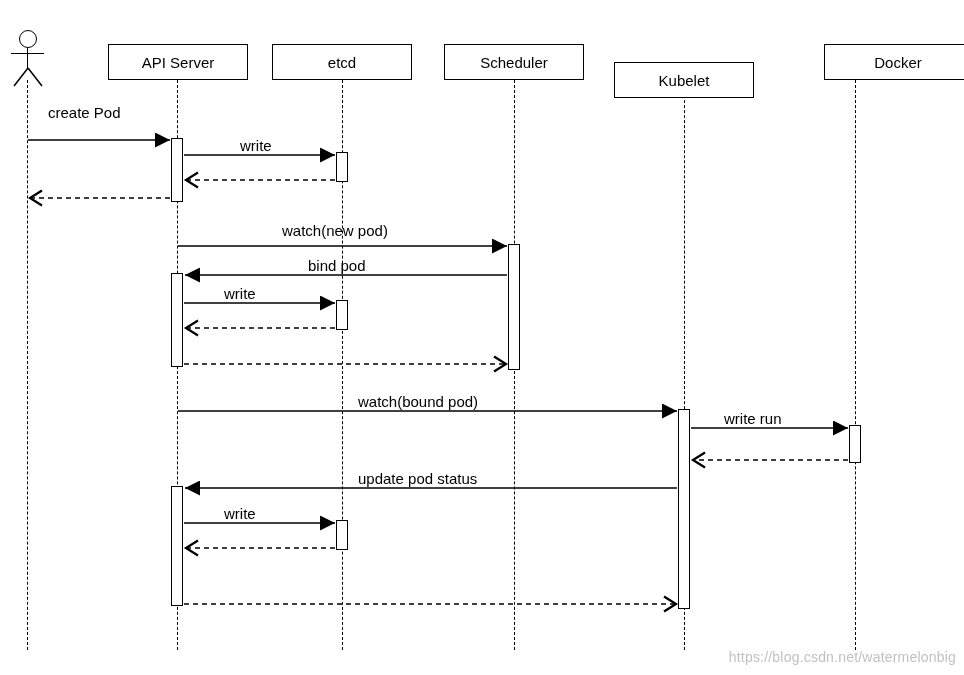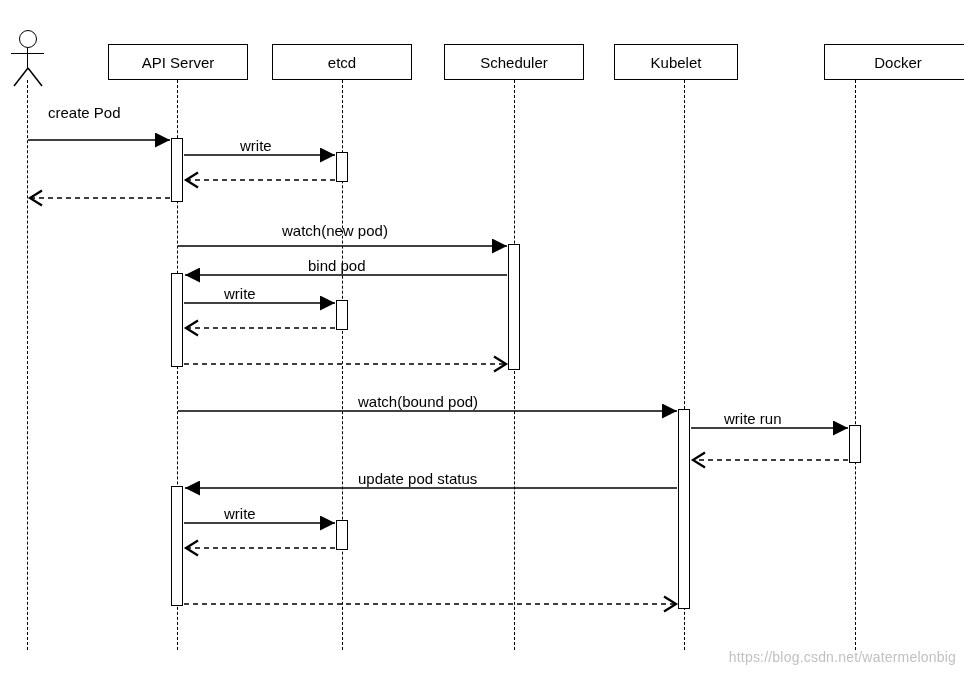--- a/index.html
+++ b/index.html
@@ -99,21 +99,21 @@
 
   <div class="part" style="left:108px; width:140px;">
     <span>API Server</span>
   </div>
   <div class="part" style="left:272px; width:140px;">
     <span>etcd</span>
   </div>
   <div class="part" style="left:444px; width:140px;">
     <span>Scheduler</span>
   </div>
-  <div class="part" style="left:614px; width:124px;">
+  <div class="part" style="left:614px; width:140px;margin-top:18px;">
     <span>Kubelet</span>
   </div>
   <div class="part" style="left:824px; width:148px;">
     <span>Docker</span>
   </div>
 
   <div class="activation" style="left:171px; top:138px; height:64px;"></div>
   <div class="activation" style="left:336px; top:152px; height:30px;"></div>
 
   <div class="activation" style="left:508px; top:244px; height:126px;"></div>

